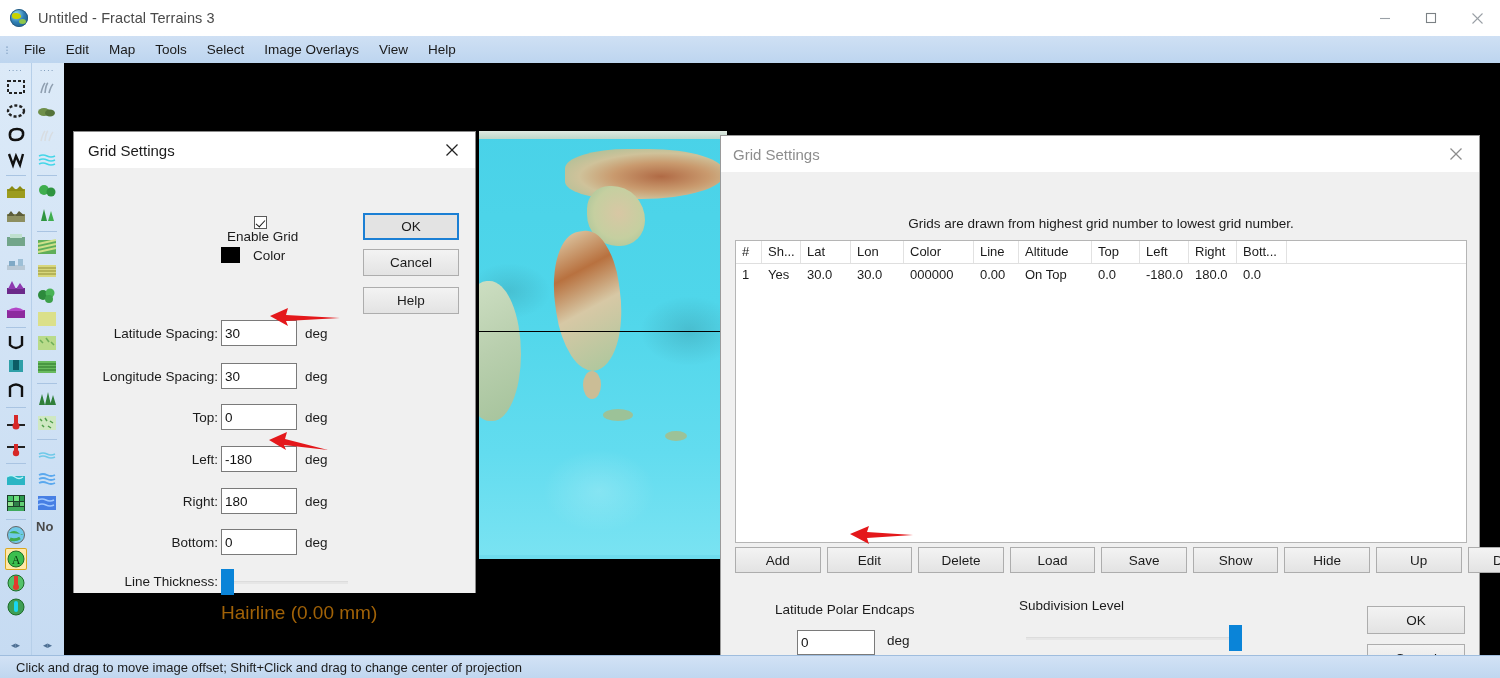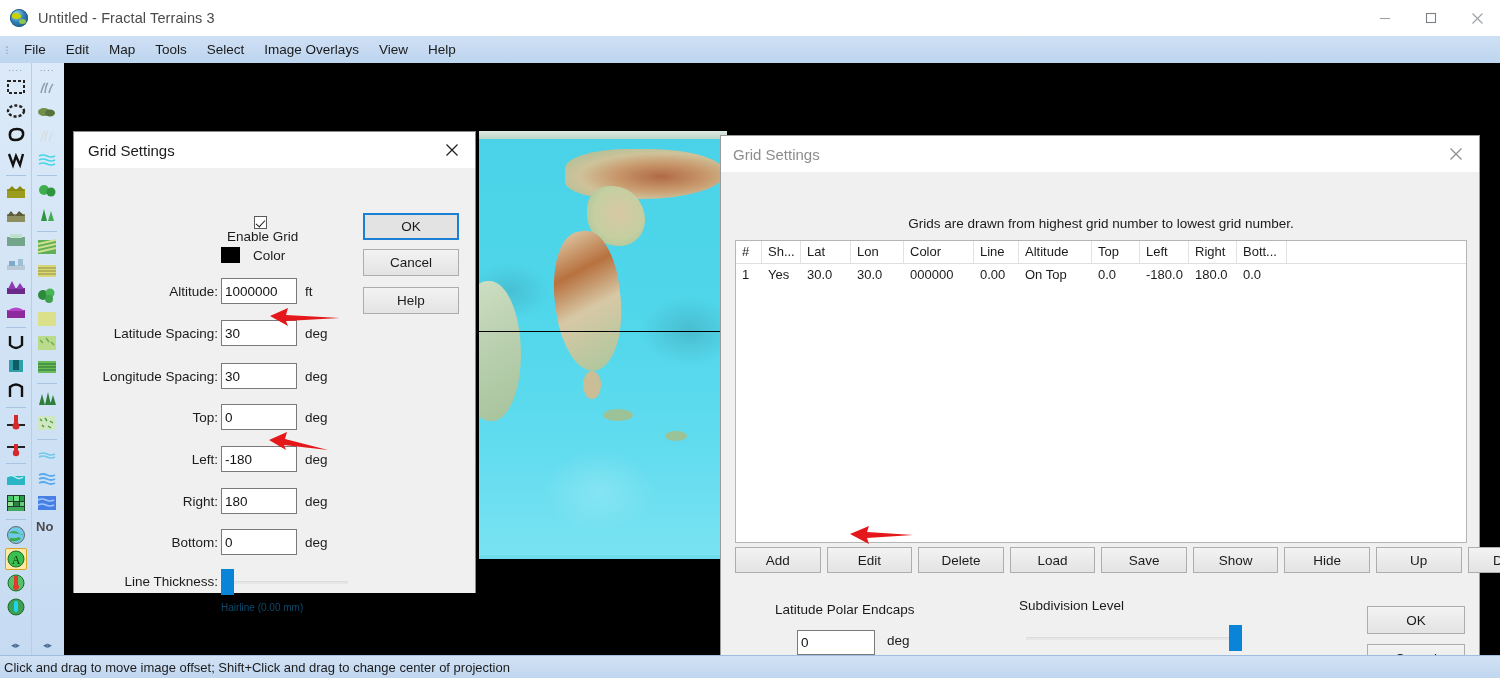--- a/index.html
+++ b/index.html
@@ -115,21 +115,21 @@
   .land{position:absolute;border-radius:45% 55% 50% 50%;}
   .gridline{position:absolute;left:0;width:248px;height:1px;background:#000;}
 
   
   .statusbar{
     position:absolute;left:0;top:655px;width:1500px;height:23px;
     background:linear-gradient(#d2e2f5,#bfd6ef);
     border-top:1px solid #9fbdde;
     display:flex;align-items:center;
   }
-  .status-text{font-size:13px;color:#1c1c1c;padding-left:4px;}
+  .status-text{font-size:13px;color:#1c1c1c;padding-left:16px;}
 
   
   .dialog{position:absolute;box-sizing:border-box;background:#f0f0f0;}
   .dlg-title{
     display:flex;align-items:center;background:#ffffff;
     box-sizing:border-box;
   }
   .dlg-title .t{flex:1;}
   .dlg-close{
     width:46px;height:100%;display:flex;align-items:center;justify-content:center;
@@ -463,25 +463,20 @@
         <div class="frow" style="left:148px;top:48px;flex-direction:column;">
           <div class="chk on"></div>
           <div style="font-size:13.5px;color:#1b1b1b;margin-left:5px;">Enable Grid</div>
         </div>
 
         <div class="frow" style="left:147px;top:79px;">
           <div class="swatch"></div>
           <div style="font-size:13.5px;color:#1b1b1b;margin-left:13px;">Color</div>
         </div>
 
-        <div class="frow" style="left:0;top:110px;width:330px;">
-          <div class="flabel" style="width:144px;">Altitude:</div>
-          <input class="ftext" style="width: 76px; height: 26px; margin-left: 3px;" value="1000000">
-          <div class="unit">ft</div>
-        </div>
 
         <div class="frow" style="left:0;top:152px;width:340px;">
           <div class="flabel" style="width:144px;">Latitude Spacing:</div>
           <input class="ftext" style="width: 76px; height: 26px; margin-left: 3px;" value="30">
           <div class="unit">deg</div>
         </div>
 
         <div class="frow" style="left:0;top:195px;width:340px;">
           <div class="flabel" style="width:144px;">Longitude Spacing:</div>
           <input class="ftext" style="width: 76px; height: 26px; margin-left: 3px;" value="30">
@@ -512,21 +507,21 @@
           <div class="unit">deg</div>
         </div>
 
         <div class="frow" style="left:0;top:406px;width:340px;">
           <div class="flabel" style="width:144px;">Line Thickness:</div>
           <div class="slider" style="width:127px;margin-left:3px;">
             <div class="track"></div>
             <div class="thumb" style="left:0;"></div>
           </div>
         </div>
-        <div style="position:absolute;left:147px;top:434px;font-size:10px;color:#0c4a6e;">Hairline (0.00 mm)</div>
+        <div style="position:absolute;left:147px;top:434px;font-size:19px;color:#a16207;">Hairline (0.00 mm)</div>
 
         <div class="btn default" style="position:absolute;left:289px;top:45px;width:96px;height:27px;">OK</div>
         <div class="btn" style="position:absolute;left:289px;top:81px;width:96px;height:27px;">Cancel</div>
         <div class="btn" style="position:absolute;left:289px;top:119px;width:96px;height:27px;">Help</div>
       </div>
     </div>
 
     <div class="dialog" id="dlgRight">
       <div class="dlg-title">
         <div class="t">Grid Settings</div>

